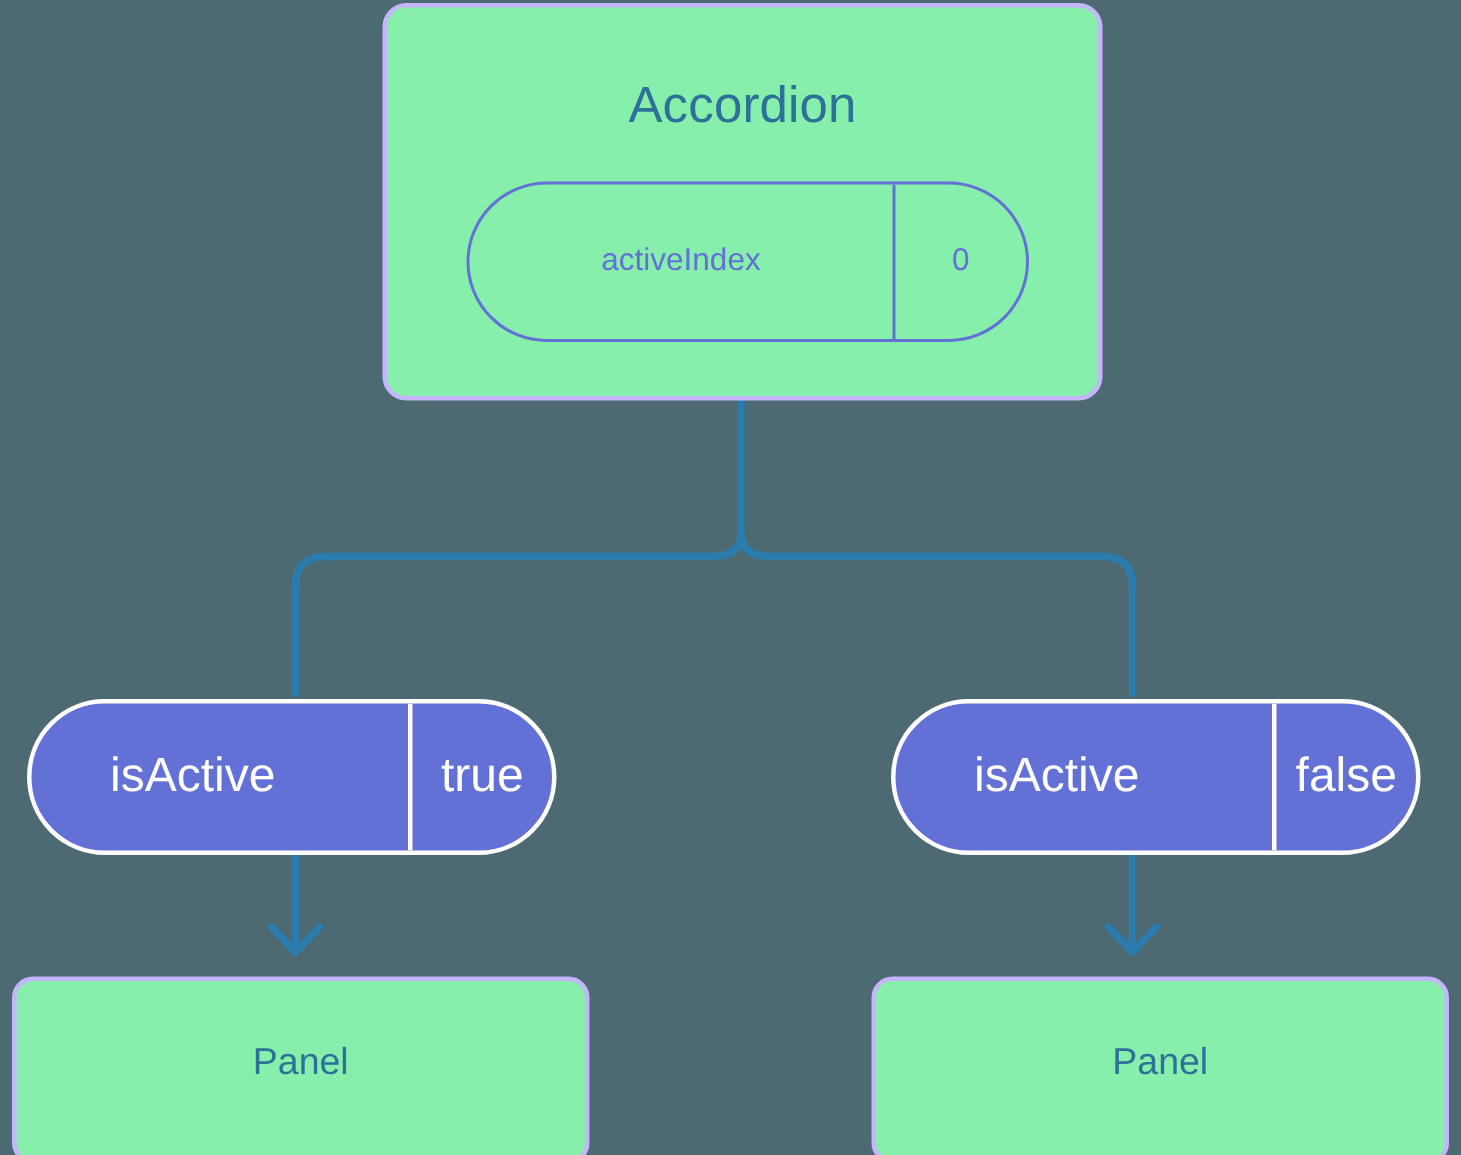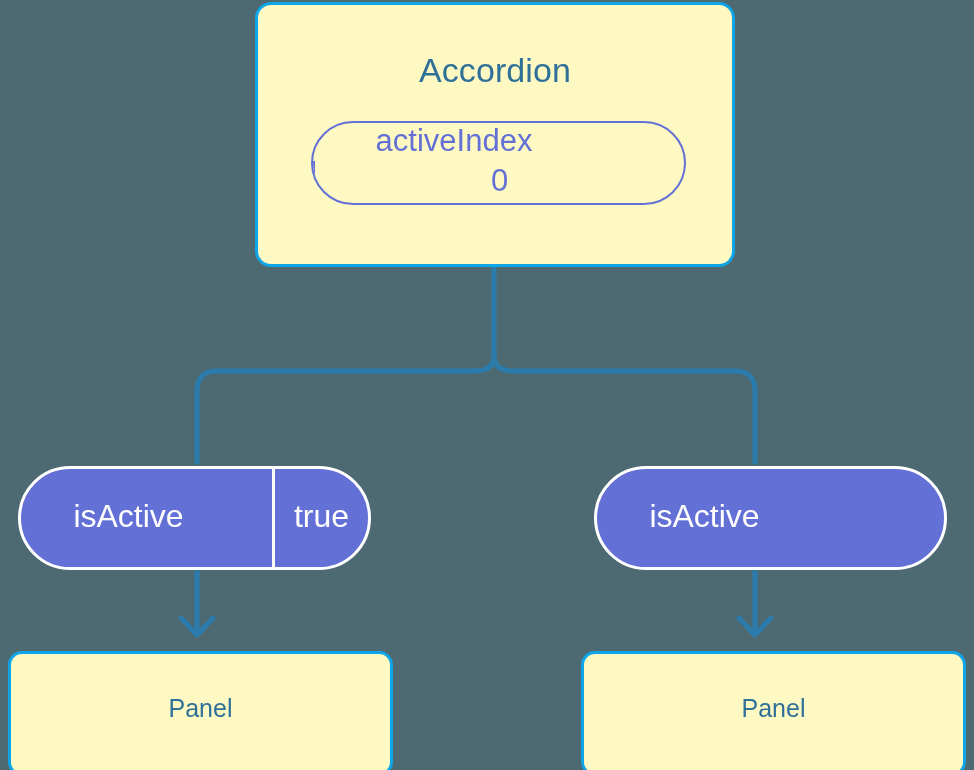--- a/index.html
+++ b/index.html
@@ -28,22 +28,22 @@
     left: 0;
     top: 0;
     width: 974px;
     height: 770px;
     pointer-events: none;
   }
 
   
   .card {
     position: absolute;
-    background: #fef9c3;
-    border: 3px solid #0ea5e9;
+    background: #86efac;
+    border: 3px solid #c4b5fd;
     border-radius: 14px;
     box-sizing: border-box;
   }
 
   
   #accordion-card {
     left: 255px;
     top: 2px;
     width: 480px;
     height: 265px;
@@ -101,23 +101,22 @@
   }
   .pill--solid .seg-value {
     border-left: 3px solid #ffffff;
   }
 
   
   #accordion-state-pill {
     left: 53px;
     top: 116px;
     width: 375px;
-    height: 84px;
-    font-size: 31px;
-    flex-direction: column;
+    height: 107px;
+    font-size: 21px;
   }
   #accordion-state-pill .seg-key   { width: 282px; padding-bottom: 2px; }
   #accordion-state-pill .seg-value { flex: 1;      padding-bottom: 2px; }
 
   
   .pill--child {
     top: 466px;
     width: 353px;
     height: 104px;
     font-size: 32px;
@@ -179,20 +178,21 @@
     </div>
   </div>
 
   <div class="pill pill--solid pill--child" id="pill-left">
     <div class="seg seg-key">isActive</div>
     <div class="seg seg-value">true</div>
   </div>
 
   <div class="pill pill--solid pill--child" id="pill-right">
     <div class="seg seg-key">isActive</div>
+    <div class="seg seg-value">false</div>
   </div>
 
   <div class="card panel-card" id="panel-left">
     <div class="panel-label">Panel</div>
   </div>
 
   <div class="card panel-card" id="panel-right">
     <div class="panel-label">Panel</div>
   </div>
 

